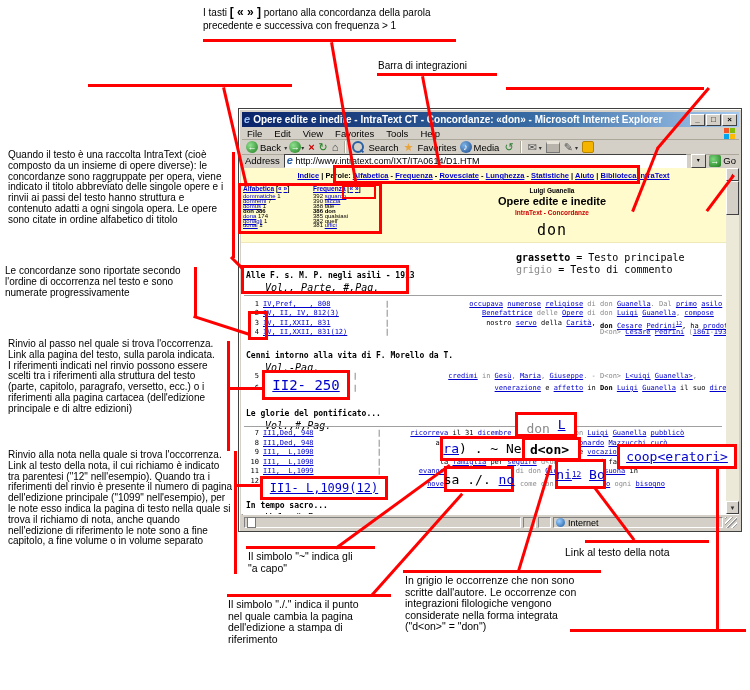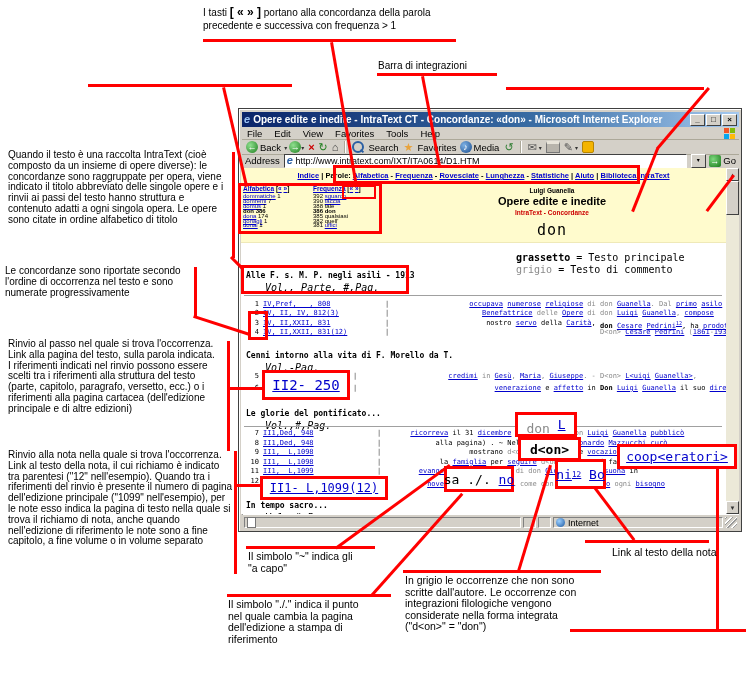--- a/index.html
+++ b/index.html
@@ -278,20 +278,21 @@
   <div class="rbox" style="left:333px;top:165px;width:307px;height:19px"></div>
   <div class="rbox" style="left:238px;top:183px;width:144px;height:51px"></div>
   <div class="rbox thin" style="left:342px;top:185px;width:34px;height:14px"></div>
   <div class="rbox" style="left:241px;top:265px;width:168px;height:29px"></div>
   <div class="rbox" style="left:248px;top:311px;width:20px;height:29px"></div>
 
   <div class="mag" id="m-ii2" style="left:262px;top:370px;width:88px;height:30px;font-size:14px"><span class="lk">II2- 250</span></div>
   <div class="mag" id="m-ii1" style="left:260px;top:476px;width:128px;height:24px;font-size:12px"><span class="lk">II1- L,1099(12)</span></div>
   <div class="mag" id="m-donl" style="left:515px;top:412px;width:62px;height:25px;font-size:13px"><span class="gy">don </span><span class="lk">L</span></div>
   <div class="mag" id="m-don" style="left:518px;top:437px;width:63px;height:24px;font-size:13px"><span class="bd">d&lt;on&gt;</span></div>
+  <div class="mag" id="m-ra" style="left:440px;top:436px;width:85px;height:25px;font-size:13px"><span class="lk">ra</span><span>) . ~ Ne</span></div>
   <div class="mag" id="m-sa" style="left:444px;top:466px;width:70px;height:26px;font-size:13px"><span>sa ./. </span><span class="lk">no</span></div>
   <div class="mag" id="m-ni" style="left:555px;top:459px;width:51px;height:30px;font-size:13px"><span class="lk">ni</span><sup class="lk">12</sup><span> </span><span class="lk">Bo</span></div>
   <div class="mag" id="m-coop" style="left:617px;top:444px;width:120px;height:25px;font-size:13px"><span class="lk">coop&lt;eratori&gt;</span></div>
 
   <div class="ann lg" style="left:203px;top:6px;width:280px"><span>I tasti </span><span class="kbr">[ « » ]</span><span> portano alla concordanza della parola
 precedente e successiva con frequenza  &gt; 1</span></div>
   <div class="ann lg" style="left:378px;top:59px;width:130px">Barra di integrazioni</div>
   <div class="ann" style="left:8px;top:150px;width:222px">Quando il testo è una raccolta IntraText (cioè composto da un insieme di opere diverse): le concordanze sono raggruppate per opera, viene indicato il titolo abbreviato delle singole opere e i rinvii ai passi del testo hanno struttura e contenuto adatti a ogni singola opera. Le opere sono citate in ordine alfabetico di titolo</div>
   <div class="ann" style="left:5px;top:266px;width:188px">Le concordanze sono riportate secondo l'ordine di occorrenza nel testo e sono numerate progressivamente</div>
   <div class="ann" style="left:8px;top:339px;width:217px">Rinvio al passo nel quale si trova l'occorrenza. Link alla pagina del testo, sulla parola indicata.
@@ -301,15 +302,15 @@
 "a capo"</div>
   <div class="ann md" style="left:228px;top:599px;width:170px">Il simbolo "./." indica il punto
 nel quale cambia la pagina
 dell'edizione a stampa di
 riferimento</div>
   <div class="ann md" style="left:405px;top:575px;width:205px">In grigio le occorrenze che non sono
 scritte dall'autore. Le occorrenze con
 integrazioni filologiche vengono
 considerate nella forma integrata
 ("d&lt;on&gt;" = "don")</div>
-  <div class="ann md" style="left:612px;top:547px;width:130px">Link al testo della nota</div>
+  <div class="ann md" style="left:565px;top:547px;width:130px">Link al testo della nota</div>
 
 </div>
 
 </body></html>

